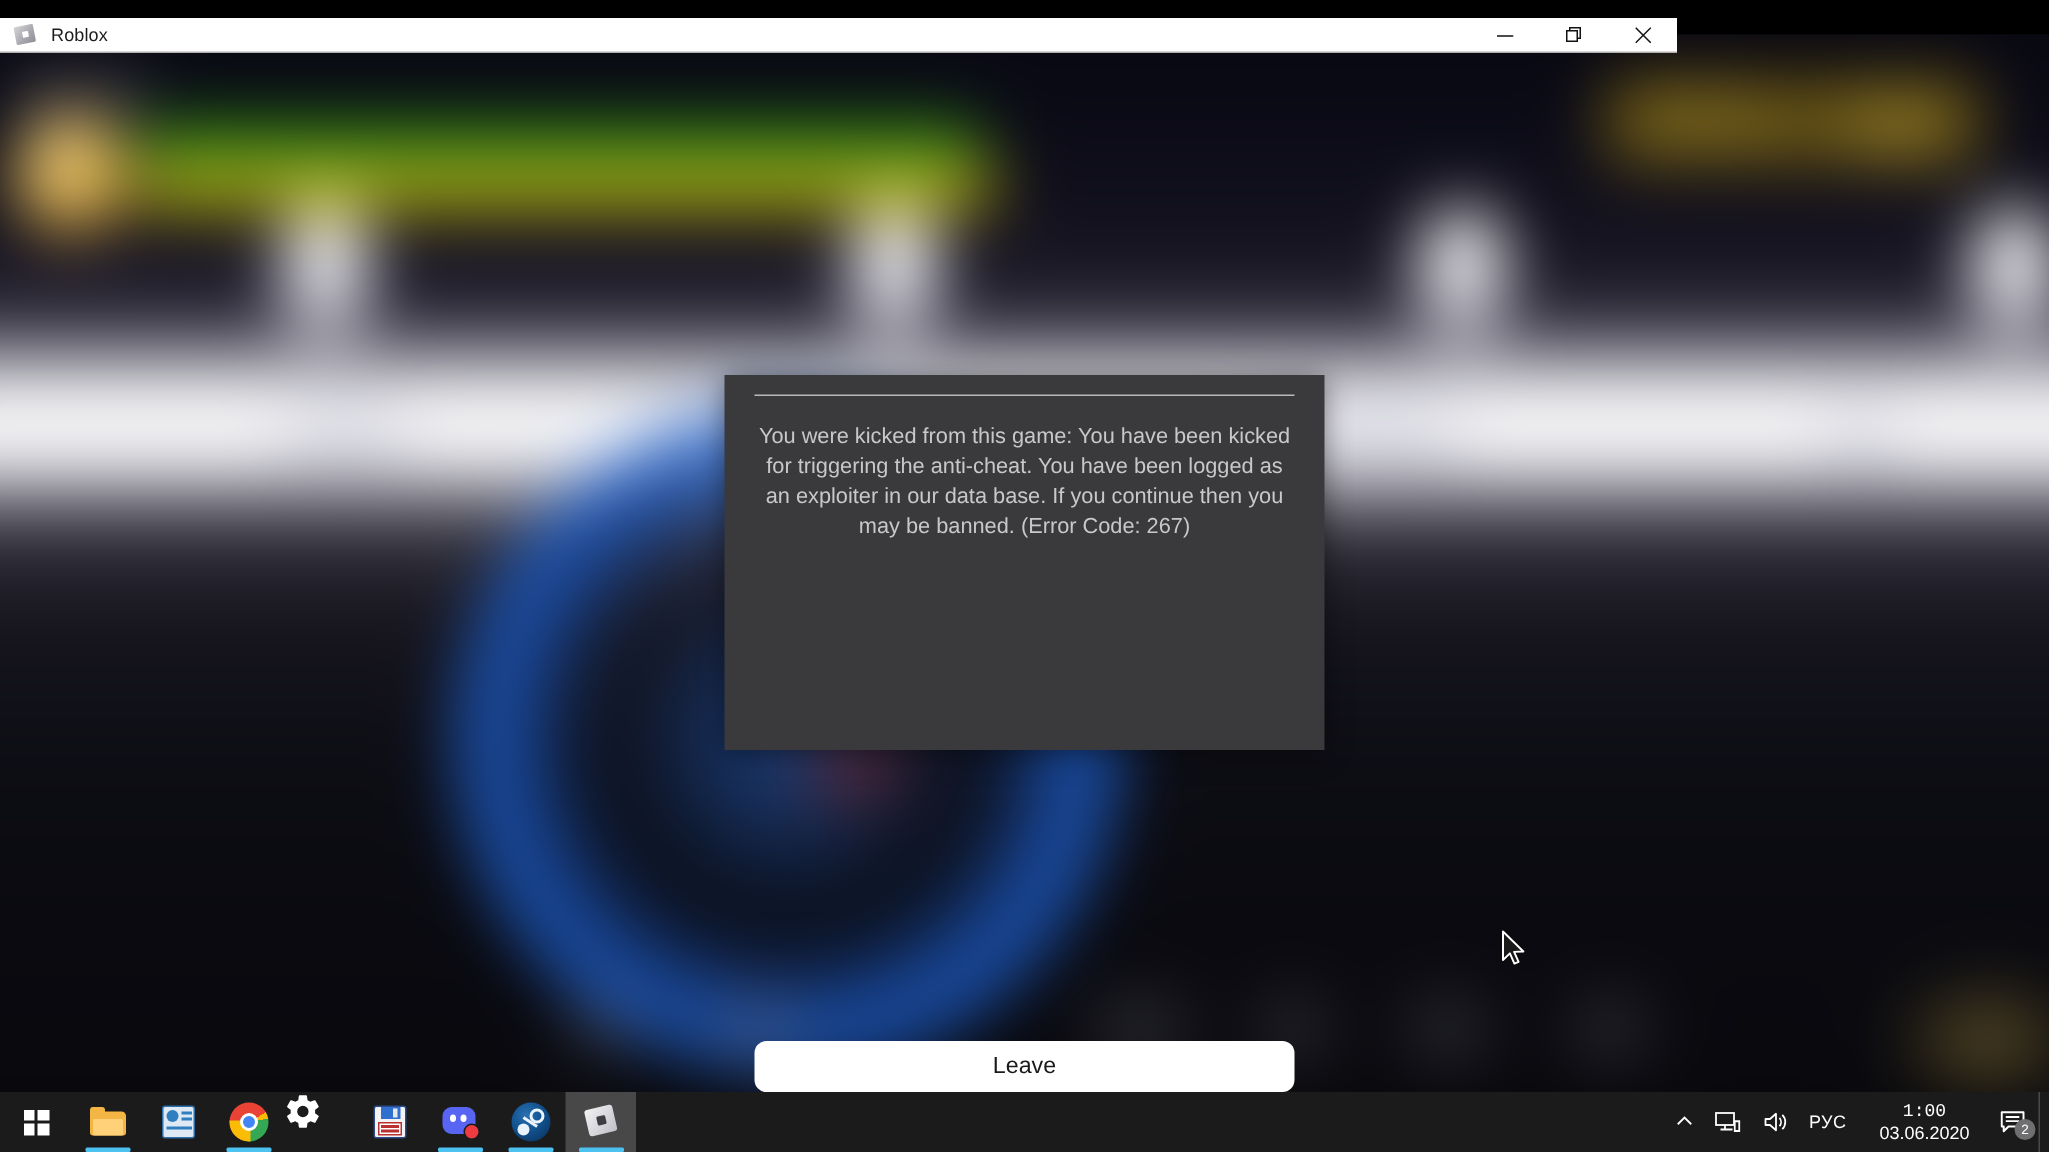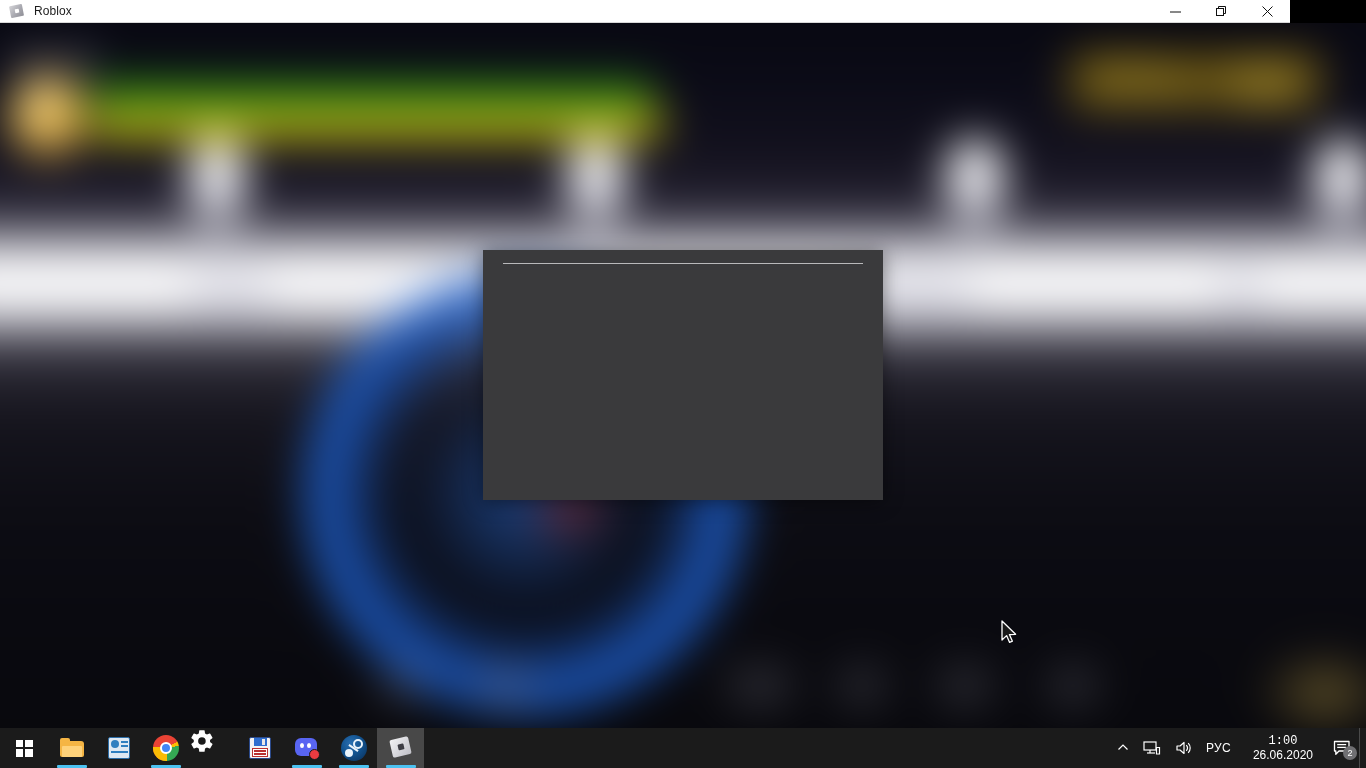--- a/index.html
+++ b/index.html
@@ -5,22 +5,22 @@
   * { margin:0; padding:0; box-sizing:border-box; }
   html, body {
     width:1366px; height:768px;
     overflow:hidden;
     background:#000;
     font-family:"Liberation Sans", sans-serif;
   }
 
   
   #titlebar{
-    position:absolute; top:0; left:0;
-    width:1290px; height:23px;
+    position:absolute; top:12px; left:0;
+    width:1118px; height:23px;
     background:#ffffff;
     display:flex; align-items:center;
     border-bottom:1px solid #d8d8d8;
     z-index:60;
   }
   #app-icon{
     width:16px; height:16px;
     margin-left:9px; margin-right:9px;
     position:relative; flex:none;
   }
@@ -412,20 +412,23 @@
     <div class="hotbar-cell" style="left:790px; top:705px; width:60px; height:36px;"></div>
     <div class="hotbar-cell" style="left:900px; top:705px; width:44px; height:36px;"></div>
     <div class="hotbar-cell" style="left:1000px;top:705px; width:50px; height:36px;"></div>
     <div class="hotbar-cell" style="left:1110px;top:705px; width:46px; height:36px;"></div>
     <div class="bottom-gold" style="left:1320px; top:690px; width:130px; height:80px;"></div>
   </div>
 </div>
 
 <div id="dialog">
   <div id="dialog-divider"></div>
+  <div id="dialog-message">You were kicked from this game: You have been kicked for triggering the anti-cheat. You have been logged as an exploiter in our data base. If you continue then you may be banned.
+(Error Code: 267)</div>
+  <button id="leave-button">Leave</button>
 </div>
 
 <div id="titlebar">
   <div id="app-icon">
       <div class="rblx"></div>
     </div>
   <div id="window-title">Roblox</div>
   <div id="winctl">
     <div class="wbtn">
       <svg width="11" height="11" viewBox="0 0 11 11">
@@ -560,21 +563,21 @@
     <div class="tray-btn">
       <svg width="18" height="16" viewBox="0 0 18 16">
         <path d="M2 6 L5 6 L9 2.5 L9 13.5 L5 10 L2 10 Z" fill="none" stroke="#ffffff" stroke-width="1.2" stroke-linejoin="round"></path>
         <path d="M11.3 5.2 A4.2 4.2 0 0 1 11.3 10.8" fill="none" stroke="#ffffff" stroke-width="1.2"></path>
         <path d="M13.2 3.2 A6.8 6.8 0 0 1 13.2 12.8" fill="none" stroke="#ffffff" stroke-width="1.2"></path>
       </svg>
     </div>
     <div id="lang-indicator">РУС</div>
     <div id="clock">
       <div class="t">1:00</div>
-      <div class="d">26.06.2020</div>
+      <div class="d">03.06.2020</div>
     </div>
     <div id="notif">
       <svg width="19" height="17" viewBox="0 0 19 17">
         <path d="M1.5 1.5 L16 1.5 L16 11 L6 11 L2.8 14.2 L2.8 11 L1.5 11 Z" fill="none" stroke="#ffffff" stroke-width="1.3" stroke-linejoin="round"></path>
         <line x1="4.2" y1="4.6" x2="13.2" y2="4.6" stroke="#ffffff" stroke-width="1.3"></line>
         <line x1="4.2" y1="7.4" x2="13.2" y2="7.4" stroke="#ffffff" stroke-width="1.3"></line>
       </svg>
       <div class="badge">2</div>
     </div>
     <div id="show-desktop"></div>

